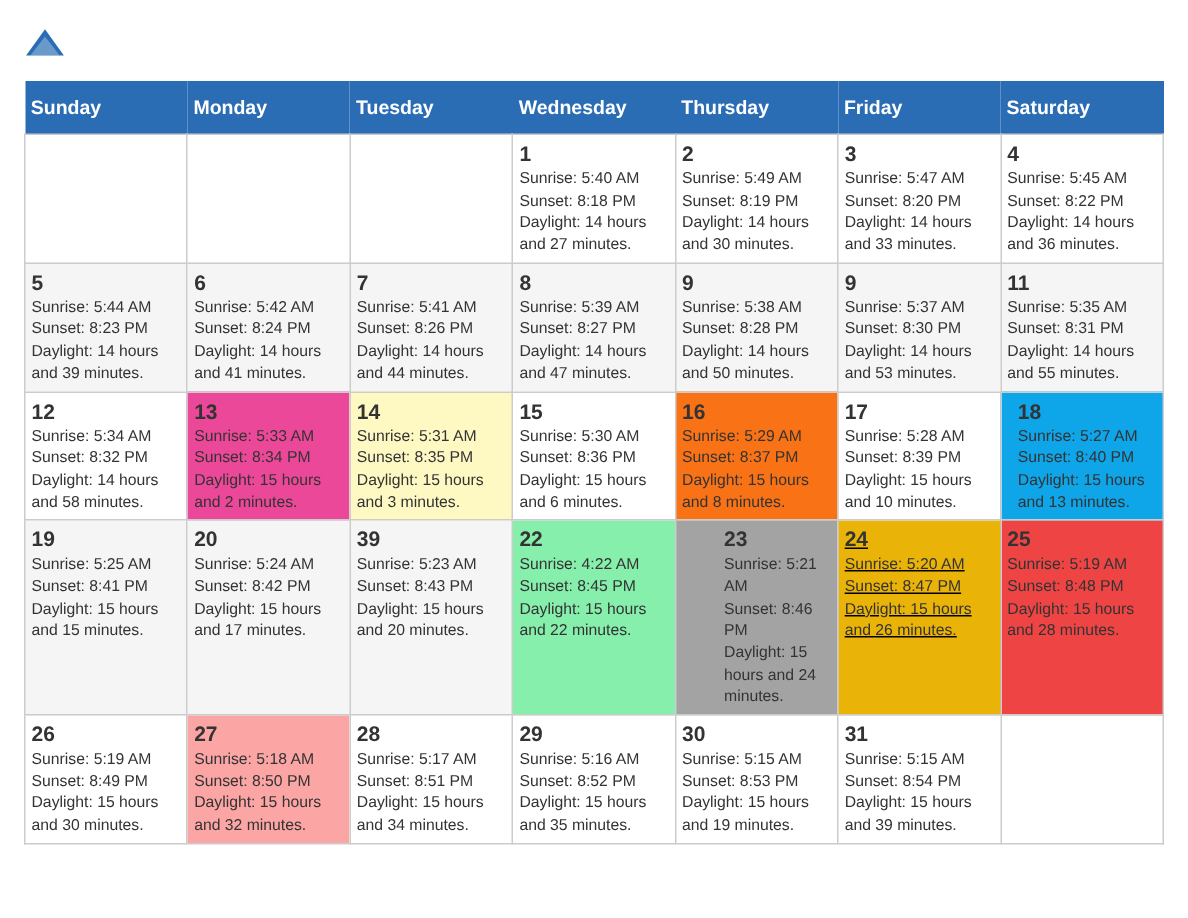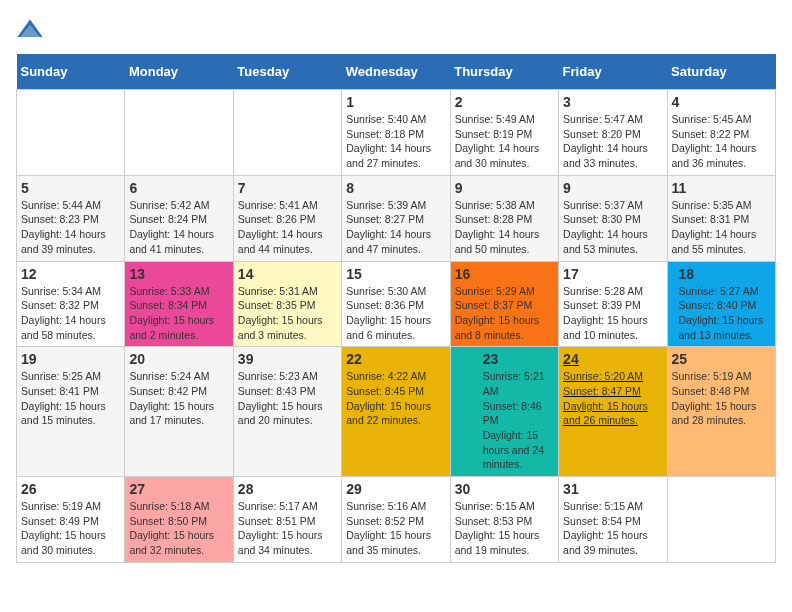--- a/index.html
+++ b/index.html
@@ -209,33 +209,33 @@
           <div class="day-info"><span>Sunrise: 5:25 AM</span><br><span>Sunset: 8:41 PM</span><br><span>Daylight: 15 hours and 15 minutes.</span></div>
         </td>
         <td style="background-color: rgb(245, 245, 245);">
           <span class="day-number">20</span>
           <div class="day-info"><span>Sunrise: 5:24 AM</span><br><span>Sunset: 8:42 PM</span><br><span>Daylight: 15 hours and 17 minutes.</span></div>
         </td>
         <td style="background-color: rgb(245, 245, 245);">
           <span class="day-number">39</span>
           <div class="day-info"><span>Sunrise: 5:23 AM</span><br><span>Sunset: 8:43 PM</span><br><span>Daylight: 15 hours and 20 minutes.</span></div>
         </td>
-        <td style="background-color: #eab308; margin-top: 39px;">
+        <td style="background-color: #86efac; margin-top: 39px;">
           <span class="day-number">22</span>
           <div class="day-info"><span>Sunrise: 4:22 AM</span><br><span>Sunset: 8:45 PM</span><br><span>Daylight: 15 hours and 22 minutes.</span></div>
         </td>
-        <td style="background-color: #14b8a6; padding-left: 32px;">
+        <td style="background-color: #a3a3a3; padding-left: 32px;">
           <span class="day-number">23</span>
           <div class="day-info"><span>Sunrise: 5:21 AM</span><br><span>Sunset: 8:46 PM</span><br><span>Daylight: 15 hours and 24 minutes.</span></div>
         </td>
         <td style="background-color: #eab308; text-decoration: underline;">
           <span class="day-number">24</span>
           <div class="day-info"><span>Sunrise: 5:20 AM</span><br><span>Sunset: 8:47 PM</span><br><span>Daylight: 15 hours and 26 minutes.</span></div>
         </td>
-        <td style="background-color: #fdba74;">
+        <td style="background-color: #ef4444;">
           <span class="day-number">25</span>
           <div class="day-info"><span>Sunrise: 5:19 AM</span><br><span>Sunset: 8:48 PM</span><br><span>Daylight: 15 hours and 28 minutes.</span></div>
         </td>
       </tr>
       <tr>
         <td style="background-color: rgb(255, 255, 255);">
           <span class="day-number">26</span>
           <div class="day-info"><span>Sunrise: 5:19 AM</span><br><span>Sunset: 8:49 PM</span><br><span>Daylight: 15 hours and 30 minutes.</span></div>
         </td>
         <td style="background-color: #fca5a5;">

